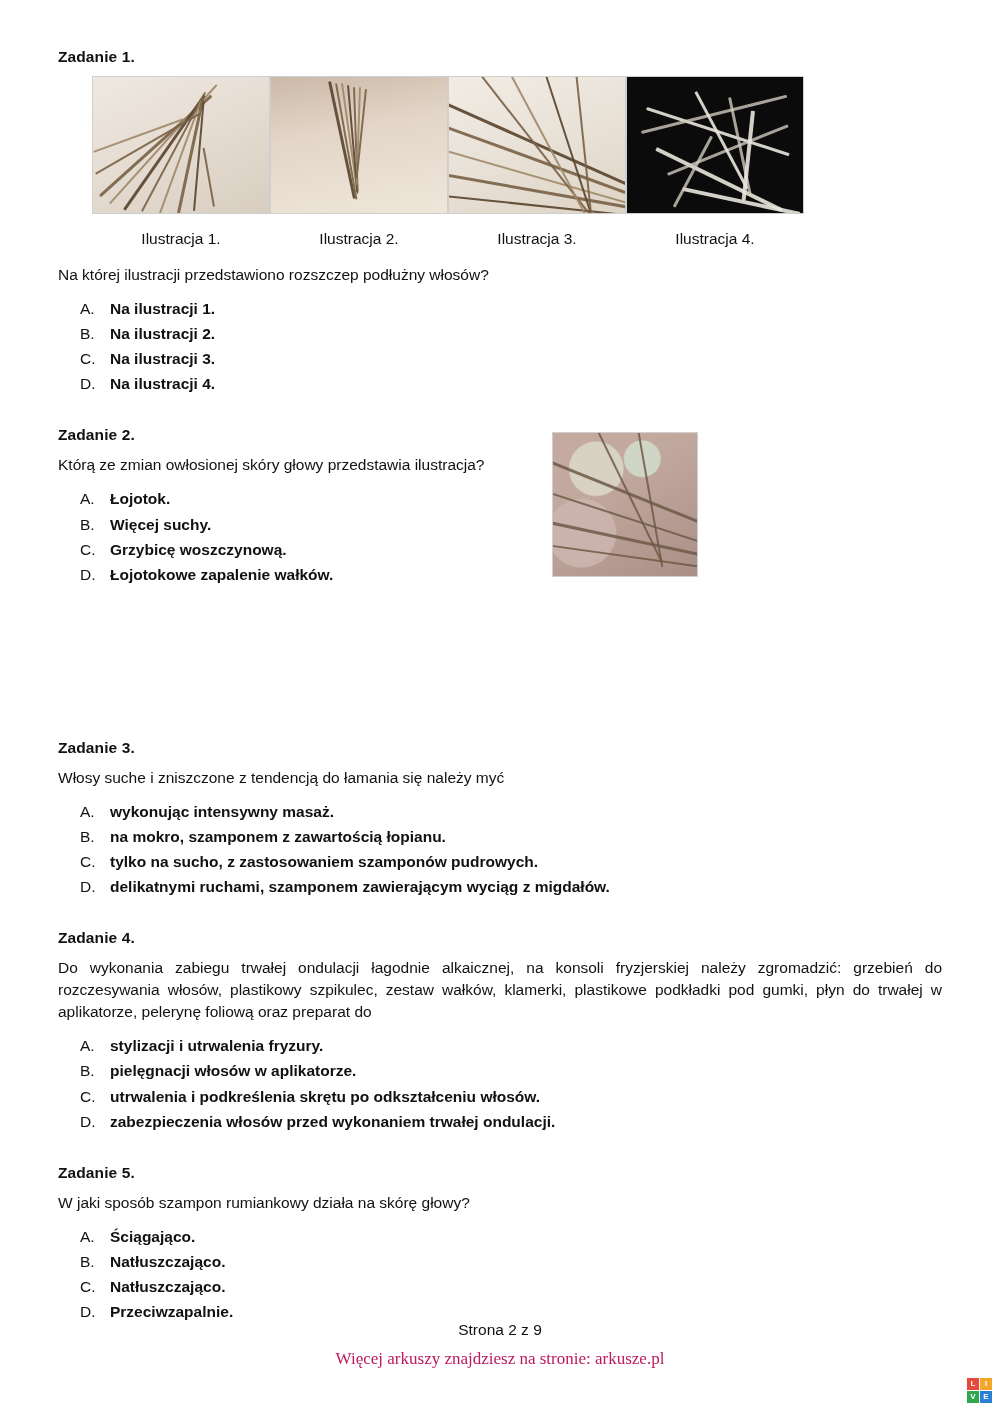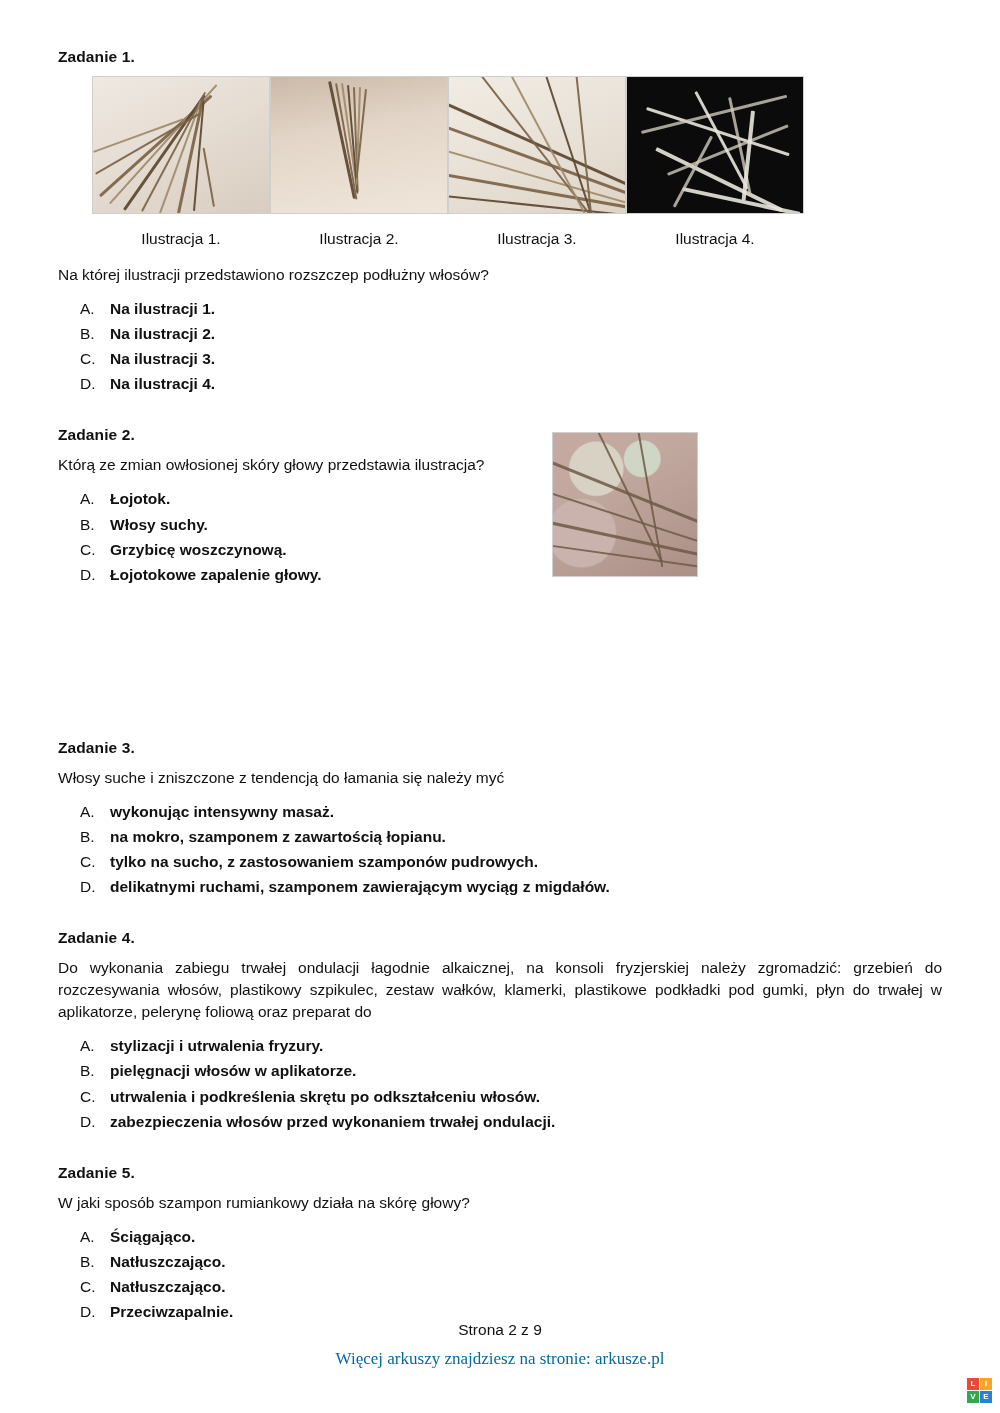--- a/index.html
+++ b/index.html
@@ -145,21 +145,21 @@
     right: 0;
   }
   .promo {
     position: absolute;
     top: 28px;
     left: 0;
     right: 0;
     text-align: center;
     font-family: "Liberation Serif", serif;
     font-size: 17px;
-    color: #0369a1;
+    color: #be185d;
   }
   .brand {
     position: absolute;
     right: 8px;
     bottom: 10px;
     display: flex;
     align-items: center;
     gap: 6px;
   }
   .brand-squares {
@@ -299,29 +299,29 @@
       <span class="strand" style="left:86px; top:-4px; width:140px; height:2px; transform:rotate(80deg);"></span>
     </div>
 
     <ul class="options">
       <li class="option">
         <span class="letter">A.</span>
         <span class="text">Łojotok.</span>
       </li>
       <li class="option">
         <span class="letter">B.</span>
-        <span class="text">Włosy suchy.</span>
+        <span class="text">Więcej suchy.</span>
       </li>
       <li class="option">
         <span class="letter">C.</span>
         <span class="text">Grzybicę woszczynową.</span>
       </li>
       <li class="option">
         <span class="letter">D.</span>
-        <span class="text">Łojotokowe zapalenie głowy.</span>
+        <span class="text">Łojotokowe zapalenie wałków.</span>
       </li>
     </ul>
 
     <div class="spacer-140"></div>
   </div>
 
   <div class="task">
     <div class="task-title">Zadanie 3.</div>
     <div class="task-stem">Włosy suche i zniszczone z tendencją do łamania się należy myć</div>
     <ul class="options">

